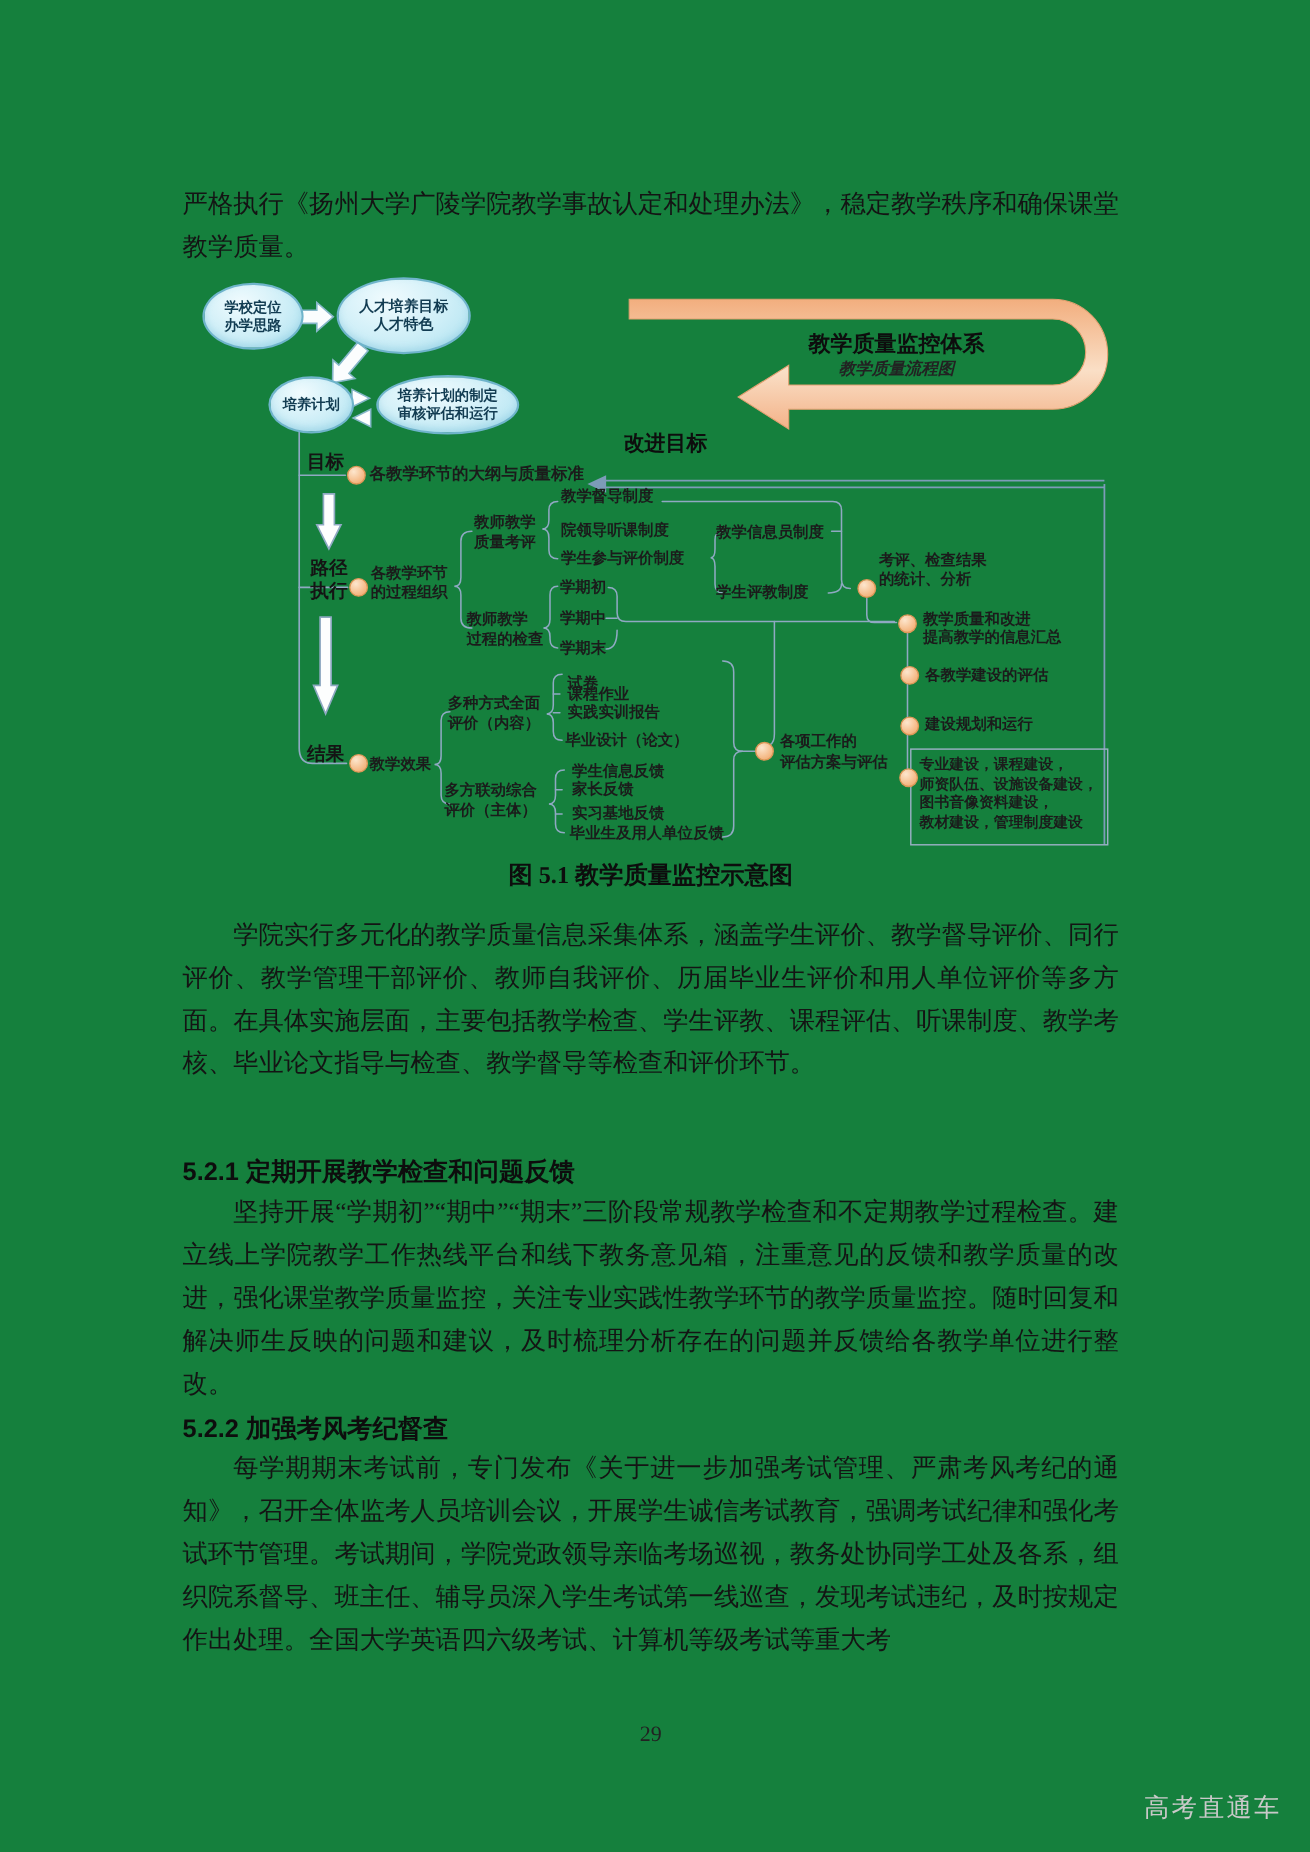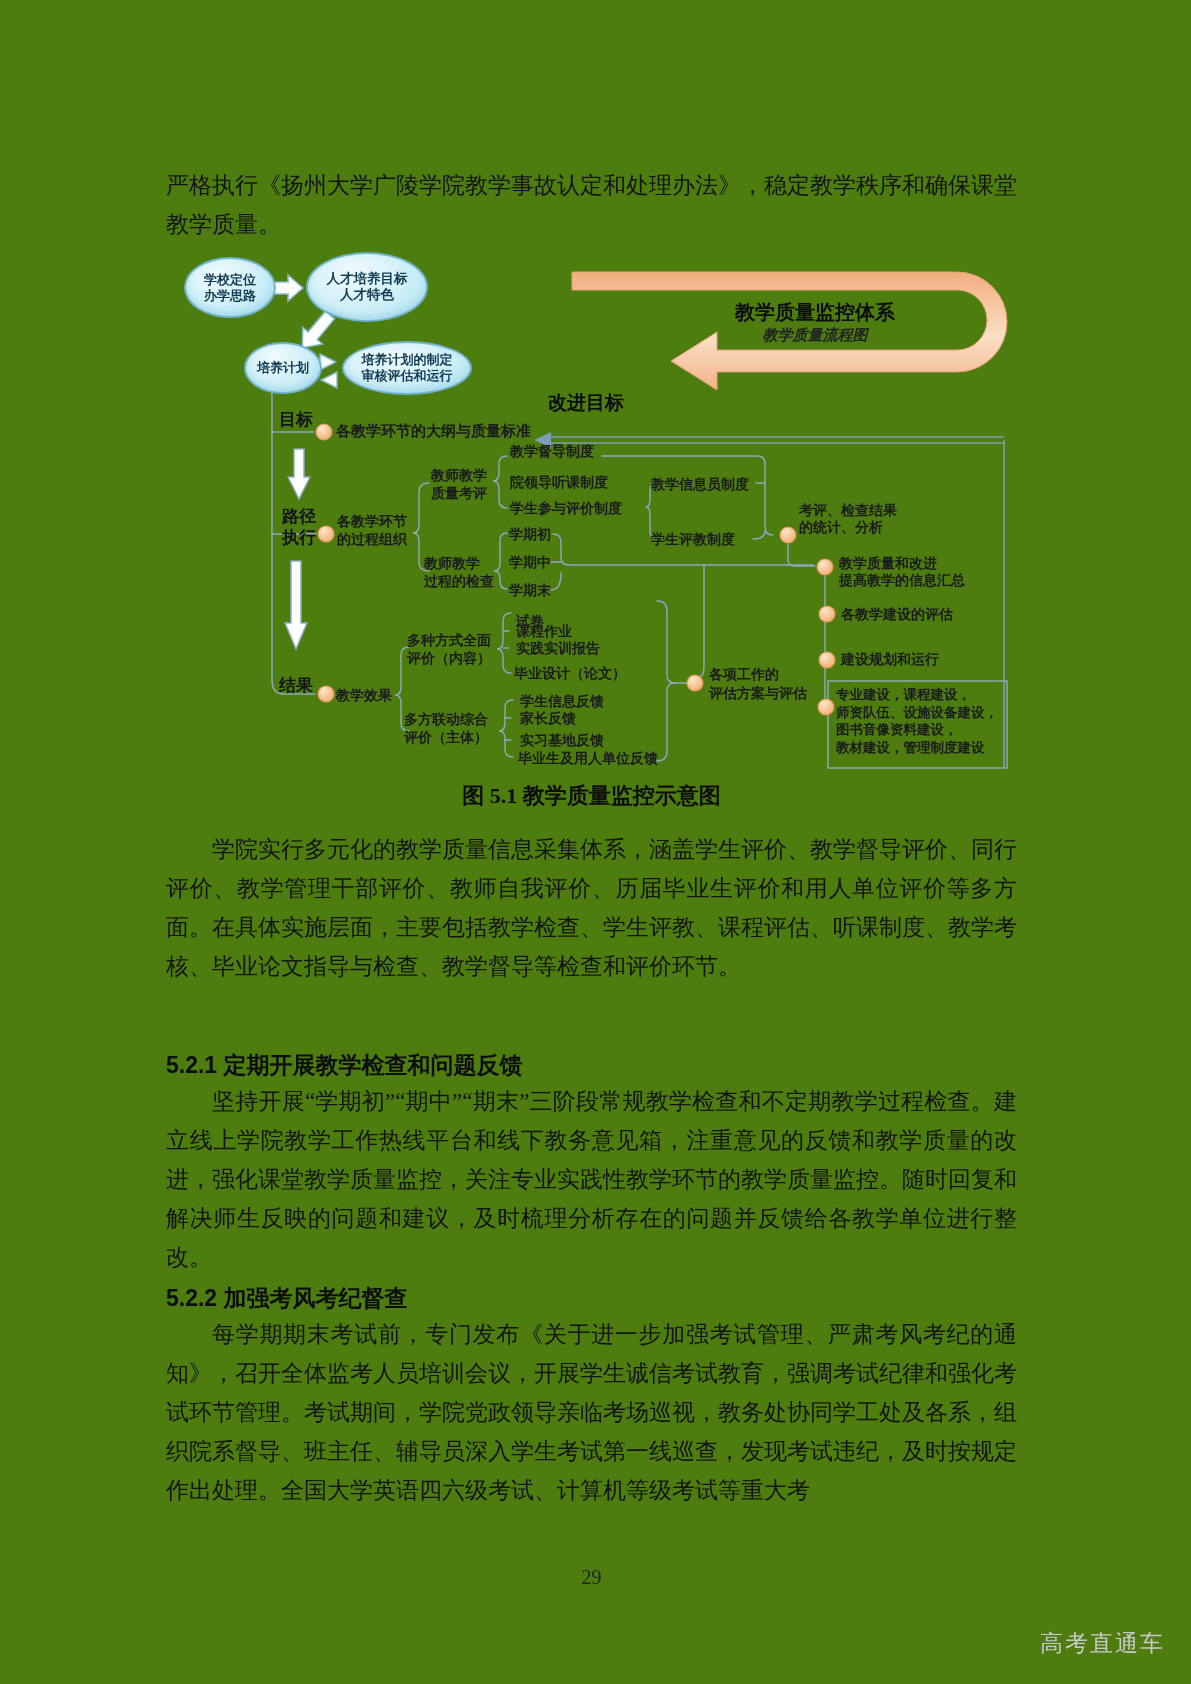--- a/index.html
+++ b/index.html
@@ -1,18 +1,18 @@
 <!DOCTYPE html>
 <html><head>
 <meta charset="utf-8">
 <style>
   html,body{margin:0;padding:0;background:#ffffff;}
   body{width:1191px;height:1684px;position:relative;overflow:hidden;
        font-family:"Liberation Serif","DejaVu Serif",serif;color:#111;}
-  .page{position:absolute;inset:0;background:#4d7c0f;}
+  .page{position:absolute;inset:0;background:#15803d;}
   .bodytext{position:absolute;left:166px;width:851px;font-size:23px;line-height:39px;
             text-align:justify;white-space:pre-wrap;color:#141414;}
   .indent{text-indent:2em;}
   .heading{position:absolute;left:166px;font-family:"Liberation Sans","DejaVu Sans",sans-serif;
            font-weight:bold;color:#0d0d0d;white-space:nowrap;}
   .caption{position:absolute;left:166px;width:851px;text-align:center;font-weight:bold;
            font-size:22px;color:#0d0d0d;}
   .pageno{position:absolute;left:166px;width:851px;text-align:center;font-size:20px;color:#222;}
   .watermark{position:absolute;right:26px;top:1628px;font-family:"Liberation Sans","DejaVu Sans",sans-serif;
              font-size:23px;color:#c9c9c9;letter-spacing:2px;}
@@ -24,21 +24,21 @@
            text-align:center;border-radius:50%;
            background:radial-gradient(ellipse at 38% 28%, #f0fbfe 0%, #cdeef7 55%, #a9e0ef 100%);
            border:2px solid #6fb4cb;font-weight:bold;color:#123c52;font-size:13px;line-height:16px;
            white-space:pre-line;box-shadow:inset 0 -3px 6px rgba(120,190,215,.35);}
   .banner-title{position:absolute;z-index:2;font-weight:bold;font-size:20px;color:#0d0d0d;
                 width:220px;text-align:center;}
   .banner-sub{position:absolute;z-index:2;font-weight:bold;font-style:italic;font-size:15px;
               color:#222;width:220px;text-align:center;}
   .stage{position:absolute;z-index:2;font-size:17px;font-weight:bold;color:#141414;
          line-height:21px;white-space:pre-line;}
-  .big-label{position:absolute;z-index:2;font-size:19px;font-weight:bold;color:#0d0d0d;}
+  .big-label{position:absolute;z-index:2;font-size:19px;font-weight:bold;color:#0d0d0d;margin-left:19px;}
 </style>
 </head>
 <body>
 
 <div class="page">
 
   <div class="bodytext" style="top:166px;">严格执行《扬州大学广陵学院教学事故认定和处理办法》，稳定教学秩序和确保课堂教学质量。</div>
 
   <svg class="dg-svg" viewBox="0 0 1191 1684" xmlns="http://www.w3.org/2000/svg">
     <defs>

